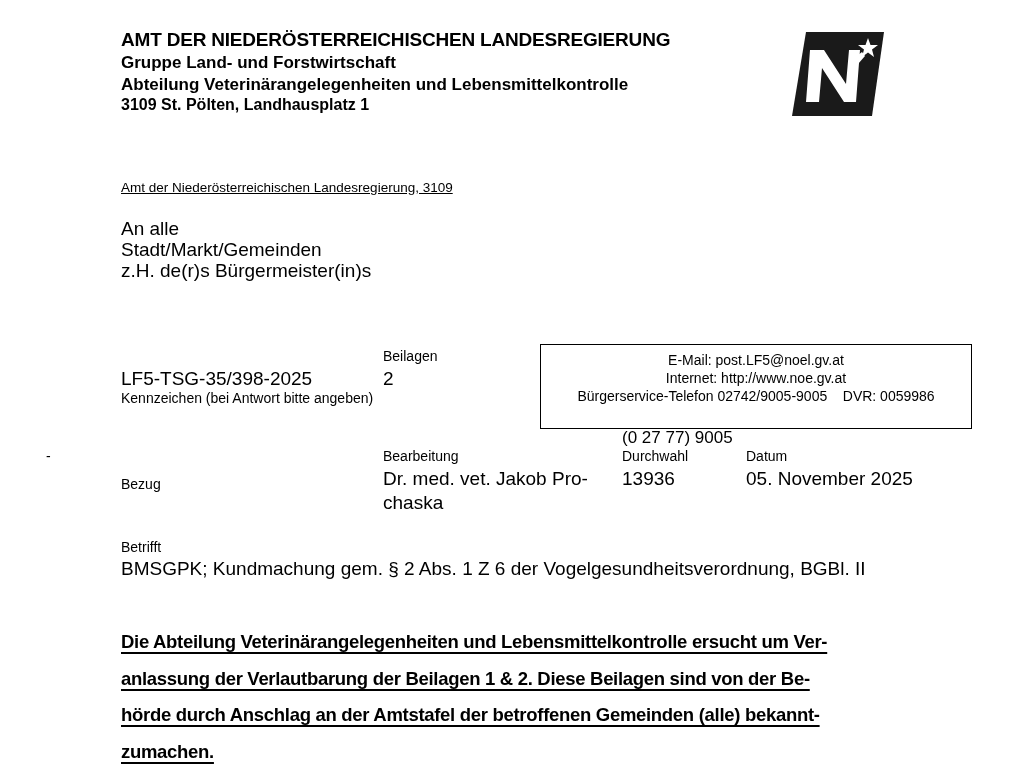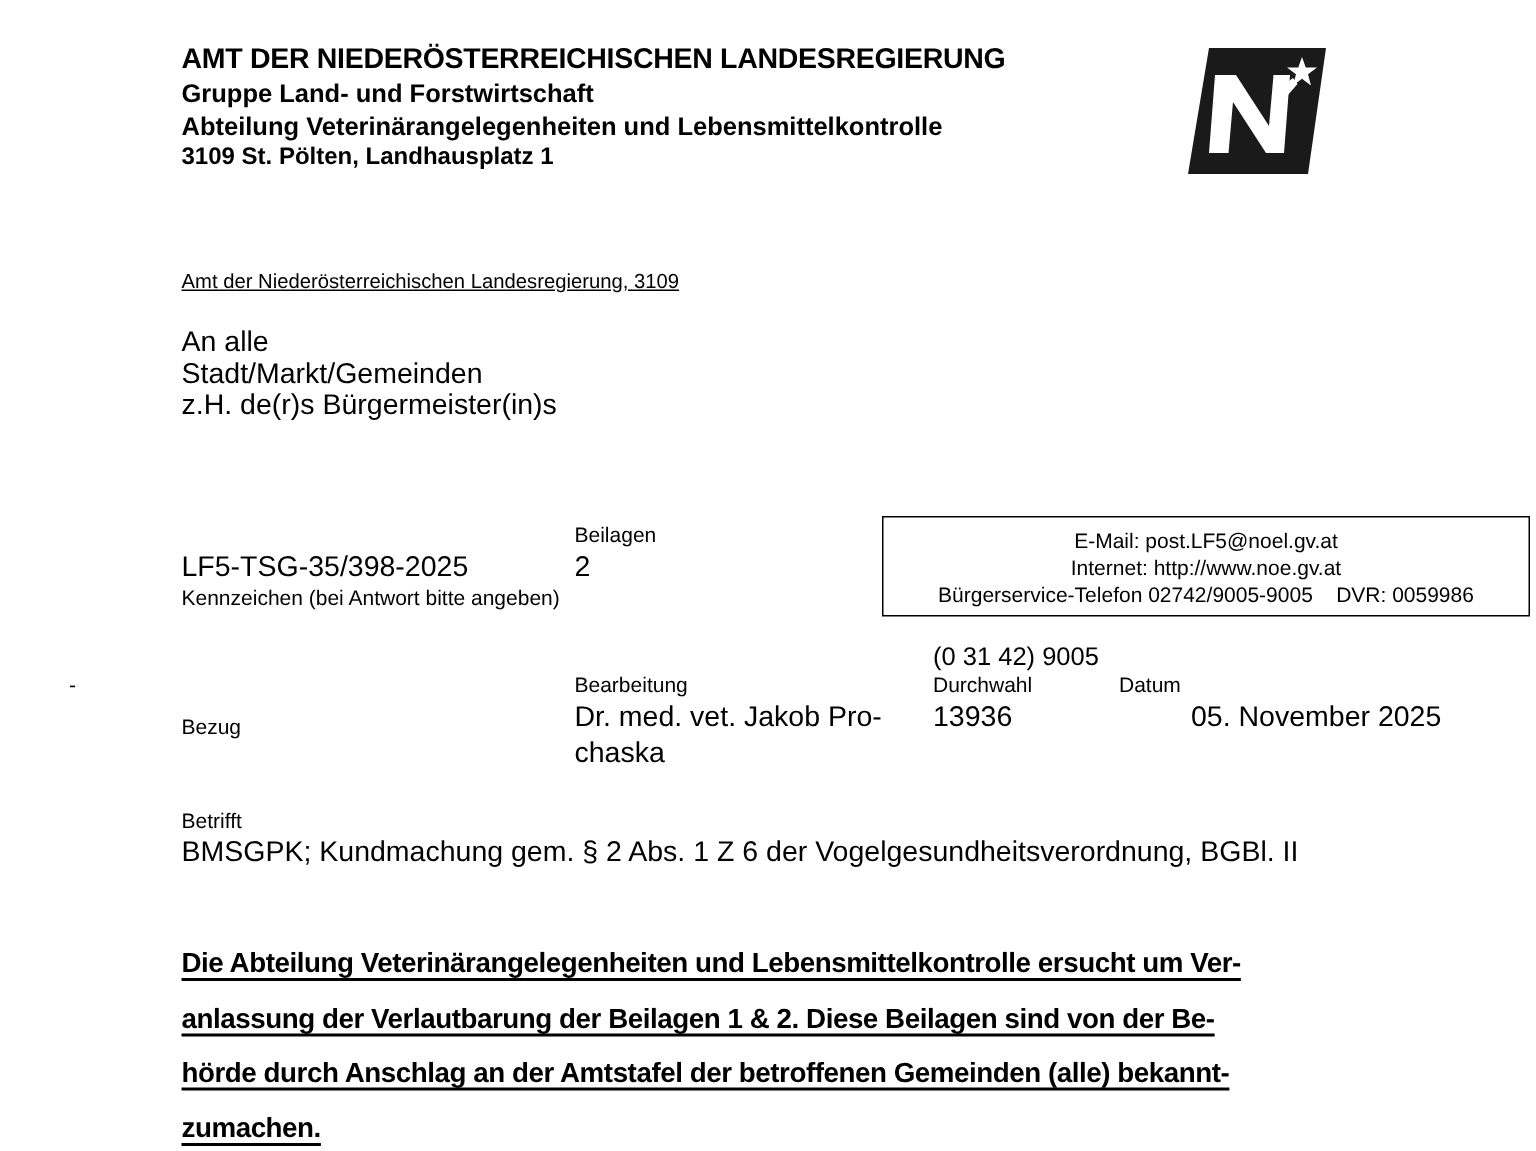--- a/index.html
+++ b/index.html
@@ -11,23 +11,23 @@
   .hdr1 { left: 121px; top: 29px; font-size: 19px; font-weight: bold; letter-spacing: -0.2px; }
   .hdr2 { left: 121px; top: 53px; font-size: 17px; font-weight: bold; }
   .hdr3 { left: 121px; top: 75px; font-size: 17px; font-weight: bold; }
   .hdr4 { left: 121px; top: 96px; font-size: 16px; font-weight: bold; }
   .logo { left: 792px; top: 32px; width: 92px; height: 84px; }
   .sender { left: 121px; top: 180px; font-size: 13.5px; text-decoration: underline; }
   .addr { left: 121px; top: 218px; font-size: 19px; line-height: 21px; }
   .lbl { font-size: 14px; }
   .val { font-size: 19px; }
   .contact-box {
-    position: absolute; left: 540px; top: 344px; width: 432px; height: 67px;
+    position: absolute; left: 540px; top: 344px; width: 432px; height: 85px;
     border: 1.5px solid #000; box-sizing: border-box;
-    font-size: 14px; text-align: center; line-height: 18px; padding-top: 6px; margin-left: 48px;
+    font-size: 14px; text-align: center; line-height: 18px; padding-top: 6px;
   }
   .betreff-text { left: 121px; top: 557px; font-size: 19px; line-height: 23px; white-space: normal; width: 830px; }
   .request {
     position: absolute; left: 121px; top: 624px; width: 830px;
     font-size: 18.5px; font-weight: bold; line-height: 36.5px;
     text-decoration: underline; text-decoration-thickness: 2px; text-underline-offset: 4px;
     letter-spacing: -0.3px;
   }
   .request div { white-space: nowrap; }
 </style>
@@ -60,30 +60,30 @@
 <div class="abs val" style="left:121px; top:368px;">LF5-TSG-35/398-2025</div>
 <div class="abs val" style="left:383px; top:368px;">2</div>
 <div class="abs lbl" style="left:121px; top:390px;">Kennzeichen (bei Antwort bitte angeben)</div>
 
 <div class="contact-box">
   <div>E-Mail: post.LF5@noel.gv.at</div>
   <div>Internet: http://www.noe.gv.at</div>
   <div style="white-space:pre;">Bürgerservice-Telefon 02742/9005-9005    DVR: 0059986</div>
 </div>
 
-<div class="abs val" style="left:622px; top:428px; font-size:17px;">(0 31 42) 9005</div>
+<div class="abs val" style="left:622px; top:428px; font-size:17px;">(0 27 77) 9005</div>
 <div class="abs lbl" style="left:46px; top:448px;">-</div>
 <div class="abs lbl" style="left:121px; top:448px;margin-top:28px;">Bezug</div>
 <div class="abs lbl" style="left:383px; top:448px;">Bearbeitung</div>
 <div class="abs lbl" style="left:622px; top:448px;">Durchwahl</div>
 <div class="abs lbl" style="left:746px; top:448px;">Datum</div>
 <div class="abs val" style="left:383px; top:468px;">Dr. med. vet. Jakob Pro-</div>
 <div class="abs val" style="left:383px; top:492px;">chaska</div>
 <div class="abs val" style="left:622px; top:468px;text-align:right;">13936</div>
-<div class="abs val" style="left:746px; top:468px;margin-left:48px;">05. November 2025</div>
+<div class="abs val" style="left:746px; top:468px;">05. November 2025</div>
 
 <div class="abs lbl" style="left:121px; top:539px;">Betrifft</div>
 <div class="abs betreff-text">
   <div style="white-space:nowrap;">BMSGPK; Kundmachung gem. § 2 Abs. 1 Z 6 der Vogelgesundheitsverordnung, BGBl. II</div>
 </div>
 
 <div class="request">
   <div>Die Abteilung Veterinärangelegenheiten und Lebensmittelkontrolle ersucht um Ver-</div>
   <div>anlassung der Verlautbarung der Beilagen 1 &amp; 2. Diese Beilagen sind von der Be-</div>
   <div>hörde durch Anschlag an der Amtstafel der betroffenen Gemeinden (alle) bekannt-</div>

